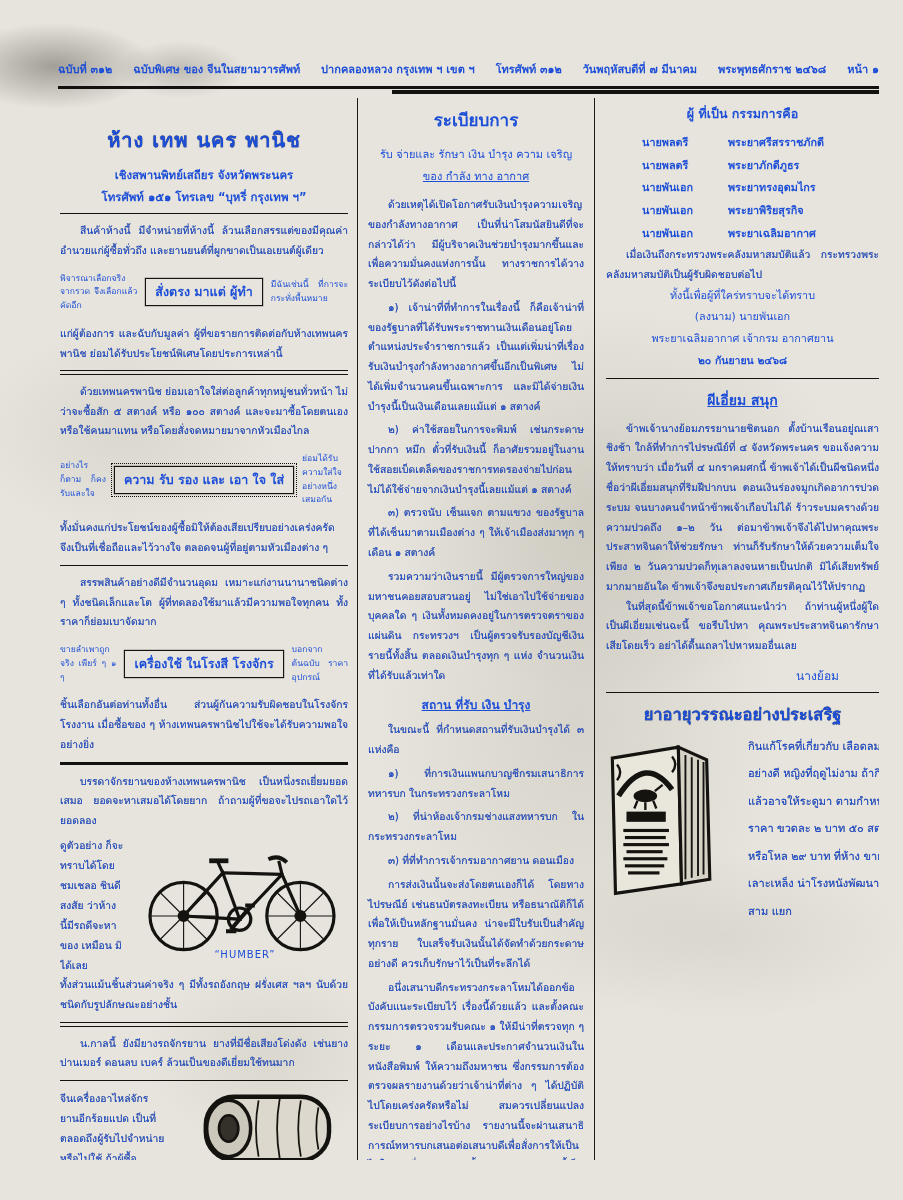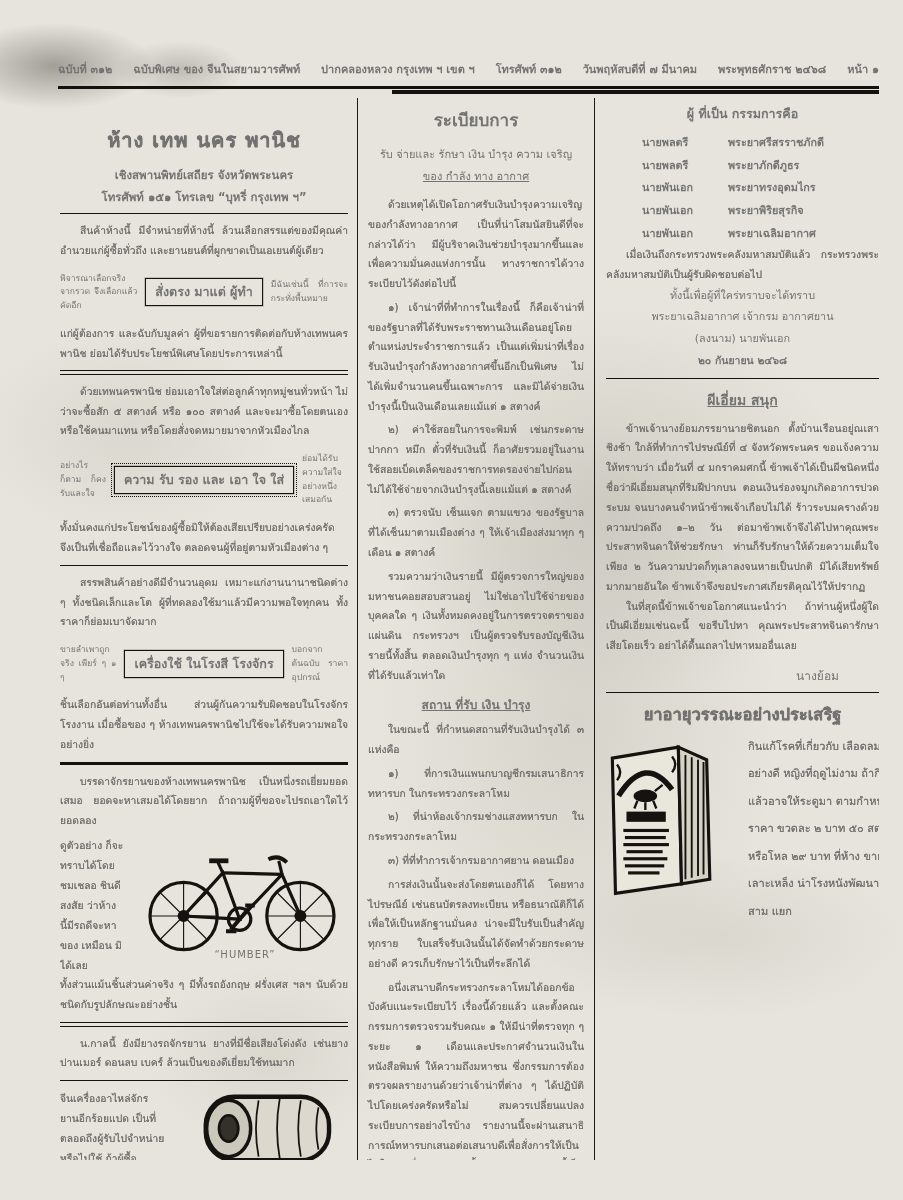--- a/index.html
+++ b/index.html
@@ -1,17 +1,17 @@
 <!DOCTYPE html>
 <html><head>
 <meta charset="utf-8">
 <style>
   html,body{margin:0;padding:0;background:#b8b6b0;}
   .page{position:relative;width:903px;height:1200px;margin:0 auto;background:#e6e4dc;
-        font-family:"DejaVu Sans",sans-serif;color:#737373;overflow:hidden;}
+        font-family:"DejaVu Sans",sans-serif;color:#1d4ed8;overflow:hidden;}
   .page::before{content:"";position:absolute;inset:0;z-index:0;pointer-events:none;background:
     radial-gradient(ellipse 340px 280px at 68% 42%, rgba(110,102,88,.18), transparent 70%),
     radial-gradient(ellipse 280px 420px at 64% 60%, rgba(110,102,88,.13), transparent 72%),
     radial-gradient(ellipse 220px 150px at 14% 36%, rgba(110,102,88,.10), transparent 70%),
     radial-gradient(ellipse 180px 130px at 30% 88%, rgba(110,102,88,.10), transparent 70%),
     radial-gradient(ellipse 260px 120px at 80% 78%, rgba(110,102,88,.10), transparent 70%),
     radial-gradient(ellipse 140px 60px at 6% 5.5%, rgba(50,46,38,.38), transparent 72%),
     radial-gradient(ellipse 90px 40px at 20% 5.8%, rgba(50,46,38,.22), transparent 72%);}
   .inner{position:relative;z-index:1;height:100%;}
 
@@ -247,22 +247,22 @@
             <span class="crank">นายพันเอก</span>
             <span class="cname">พระยาพิริยสุรกิจ</span>
           </div>
             <div class="crow">
             <span class="crank">นายพันเอก</span>
             <span class="cname">พระยาเฉลิมอากาศ</span>
           </div>
           </div>
         <p class="pj ind">เมื่อเงินถึงกระทรวงพระคลังมหาสมบัติแล้ว    กระทรวงพระคลังมหาสมบัติเป็นผู้รับผิดชอบต่อไป</p>
         <div class="sig-center">ทั้งนี้เพื่อผู้ที่ใคร่ทราบจะได้ทราบ</div>
+        <div class="sig-center">(ลงนาม) นายพันเอก</div>
         <div class="sig-center">พระยาเฉลิมอากาศ   เจ้ากรม อากาศยาน</div>
-        <div class="sig-center">(ลงนาม) นายพันเอก</div>
         <div class="sig-date">๒๐ กันยายน ๒๔๖๘</div>
         <hr class="rule">
 
         <div class="letter-title">ผีเอี่ยม สนุก</div>
         <div>
             <p class="pj ind">ข้าพเจ้านางย้อมภรรยานายชิตนอก ตั้งบ้านเรือนอยู่ณเสาชิงช้า ใกล้ที่ทำการไปรษณีย์ที่ ๔ จังหวัดพระนคร ขอแจ้งความให้ทราบว่า เมื่อวันที่ ๔ มกราคมศกนี้ ข้าพเจ้าได้เป็นผีชนิดหนึ่งชื่อว่าผีเอี่ยมสนุกที่ริมฝีปากบน ตอนเงินร่องจมูกเกิดอาการปวดระบม จนบางคนจำหน้าข้าพเจ้าเกือบไม่ได้ ร้าวระบมครางด้วยความปวดถึง ๑–๒ วัน ต่อมาข้าพเจ้าจึงได้ไปหาคุณพระประสาทจินดาให้ช่วยรักษา ท่านก็รับรักษาให้ด้วยความเต็มใจ เพียง ๒ วันความปวดก็ทุเลาลงจนหายเป็นปกติ มิได้เสียทรัพย์มากมายอันใด ข้าพเจ้าจึงขอประกาศเกียรติคุณไว้ให้ปรากฏ</p>
             <p class="pj ind">ในที่สุดนี้ข้าพเจ้าขอโอกาศแนะนำว่า ถ้าท่านผู้หนึ่งผู้ใดเป็นผีเอี่ยมเช่นฉะนี้ ขอรีบไปหา คุณพระประสาทจินดารักษาเสียโดยเร็ว อย่าได้ดื้นเถลาไปหาหมออื่นเลย</p>
           </div>
         <div class="signature">นางย้อม</div>
         <hr class="rule">

